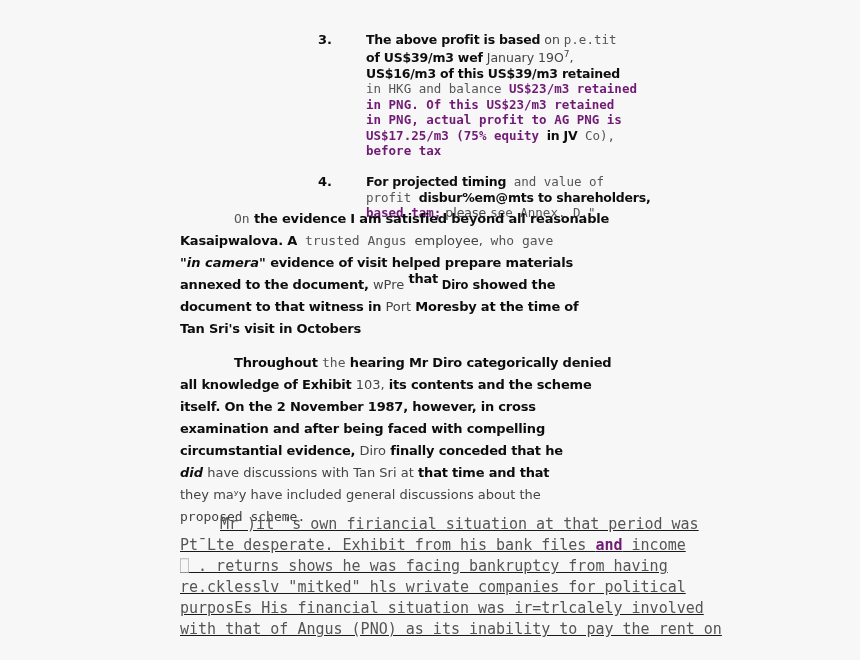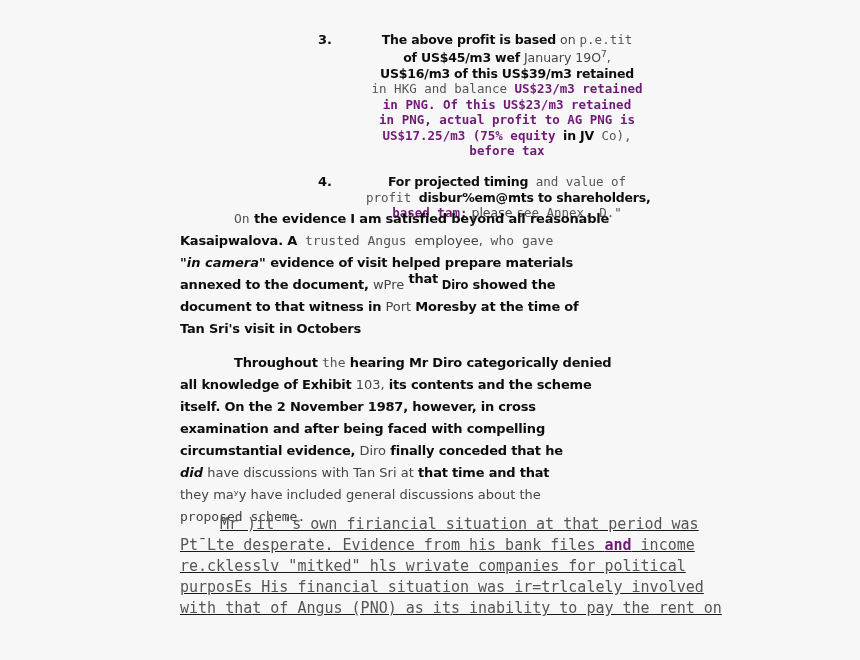--- a/index.html
+++ b/index.html
@@ -53,21 +53,21 @@
     font-family: "DejaVu Sans", sans-serif;
     font-weight: 700;
     font-size: 13px;
     color: #0d0d0d;
   }
   .clause-body {
     font-size: 12.5px;
     line-height: 15.4px;
     white-space: normal;
   }
-  .clause-body .ln { display: block; white-space: nowrap; text-align: center; }
+  .clause-body .ln { display: block; white-space: nowrap; }
 
   
   .para {
     position: absolute;
     left: 180px;
     width: 500px;
     font-size: 13px;
   }
   .para .ln {
     display: block;
@@ -87,21 +87,21 @@
 </head>
 <body>
 
 <div class="page">
 
   <div class="clause-block" id="clause-block">
       <div class="clause">
         <span class="clause-num">3.</span>
         <div class="clause-body">
           <span class="ln"><span class="sb">The above profit is based</span><span class="s"> on </span><span class="m">p.e.tit</span></span>
-          <span class="ln"><span class="sb">of US$45/m3 wef</span><span class="s"> January 19O</span><span class="s sup">7</span><span class="s">,</span></span>
+          <span class="ln"><span class="sb">of US$39/m3 wef</span><span class="s"> January 19O</span><span class="s sup">7</span><span class="s">,</span></span>
           <span class="ln"><span class="sb">US$16/m3 of this US$39/m3 retained</span></span>
           <span class="ln"><span class="m">in HKG and balance </span><span class="mb">US$23/m3 retained</span></span>
           <span class="ln"><span class="mb">in PNG. Of this US$23/m3 retained</span></span>
           <span class="ln"><span class="mb">in PNG, actual profit to AG PNG is</span></span>
           <span class="ln"><span class="mb">US$17.25/m3 (75% equity </span><span class="sb">in JV</span><span class="m"> Co),</span></span>
           <span class="ln"><span class="mb">before tax</span></span>
         </div>
       </div>
       <div class="clause">
         <span class="clause-num">4.</span>
@@ -126,19 +126,20 @@
       <span class="ln"><span class="sb">all knowledge of Exhibit</span><span class="s">  103, </span><span class="sb"> its contents and the scheme</span></span>
       <span class="ln"><span class="sb">itself. On the 2 November 1987, however, in cross</span></span>
       <span class="ln"><span class="sb">examination and after being  faced with  compelling</span></span>
       <span class="ln"><span class="sb">circumstantial evidence,</span><span class="s">  Diro </span><span class="sb"> finally conceded that he</span></span>
       <span class="ln"><span class="sbi">did</span><span class="s"> have discussions with Tan Sri at</span><span class="sb">  that time and that</span></span>
       <span class="ln"><span class="s">they ma</span><span class="s">ʸy</span><span class="s"> have included general discussions about the</span></span>
       <span class="ln"><span class="lt">proposed scheme.</span></span>
     </div>
   <div class="para" id="para-financial">
       <span class="ln"><span class="indent-sm"></span><span class="m">Mr )it 's own  firiancial situation at that period was</span></span>
-      <span class="ln"><span class="m">Pt¯Lte desperate. Evidence from his bank  files </span><span class="mb">and</span><span class="m"> income</span></span>
+      <span class="ln"><span class="m">Pt¯Lte desperate. Exhibit from his bank  files </span><span class="mb">and</span><span class="m"> income</span></span>
+      <span class="ln"><span class="faint">⎕</span><span class="m">  . returns shows he was facing bankruptcy from having</span></span>
       <span class="ln"><span class="m">re.cklesslv "mitked" hls wrivate companies for political</span></span>
       <span class="ln"><span class="m">purposEs   His financial situation was  ir=trlcalely involved</span></span>
       <span class="ln"><span class="m">with that of Angus (PNO) as its inability to pay the rent on</span></span>
     </div>
 
 </div>
 
 </body></html>

